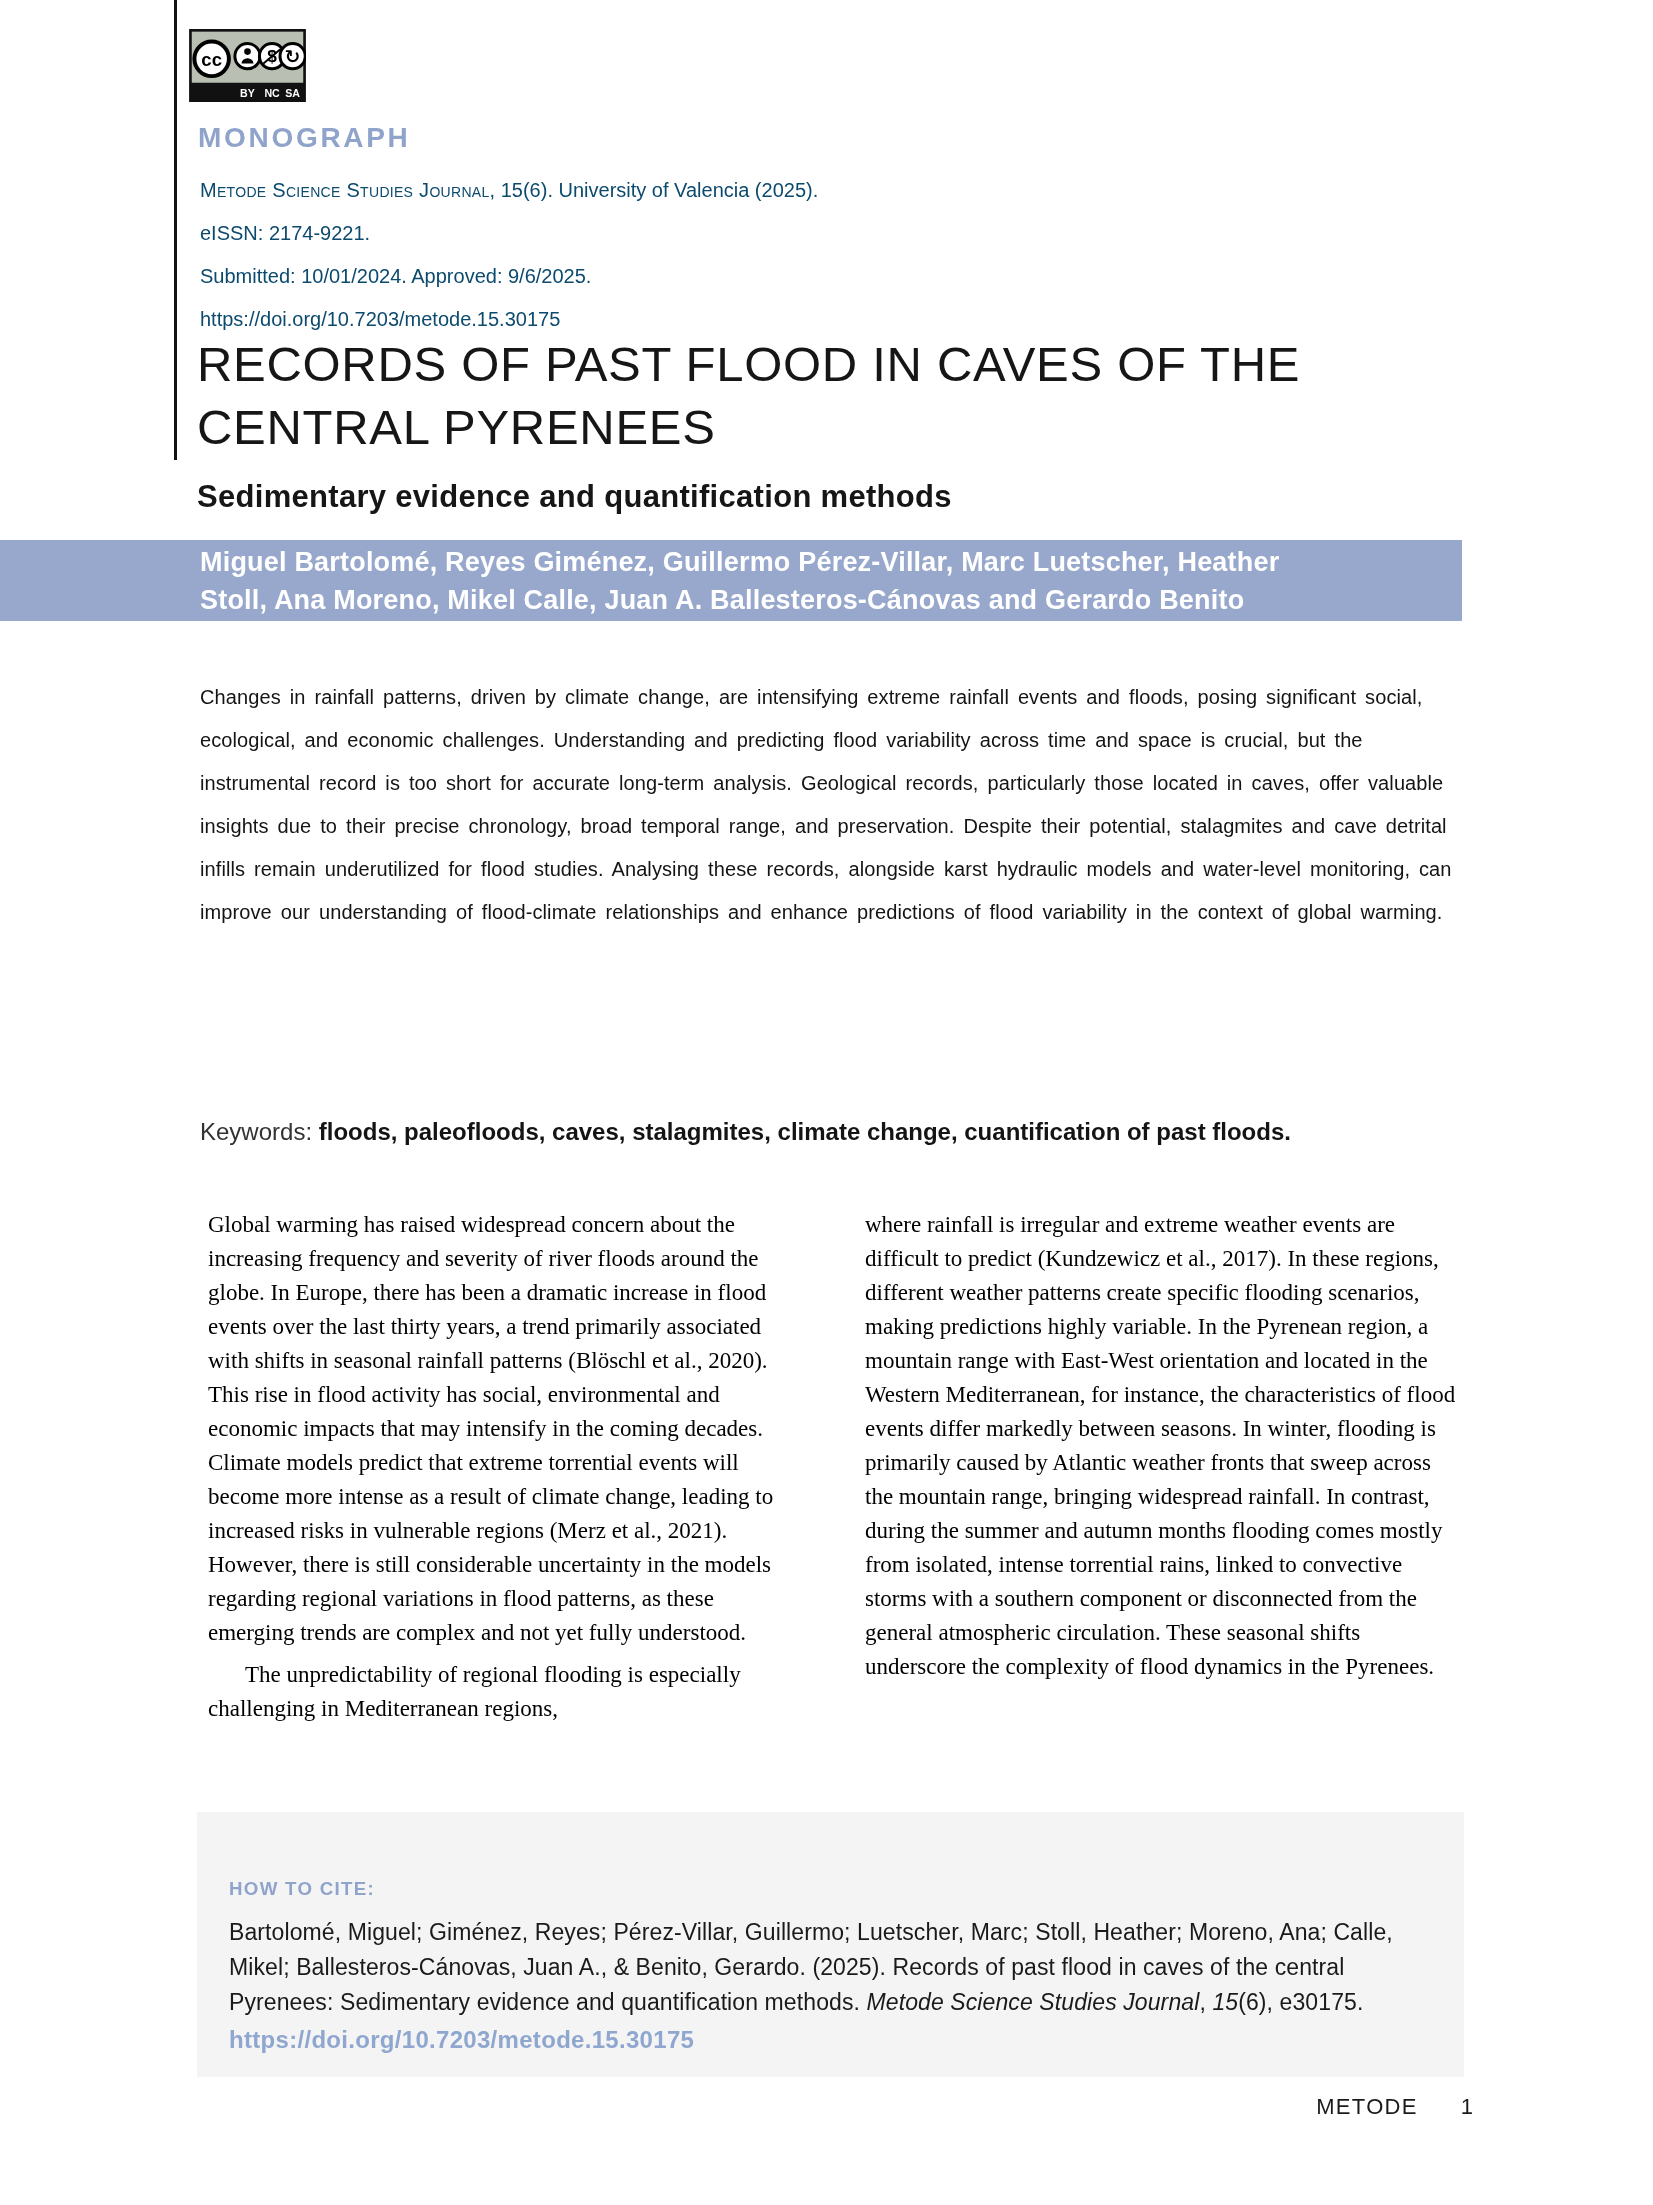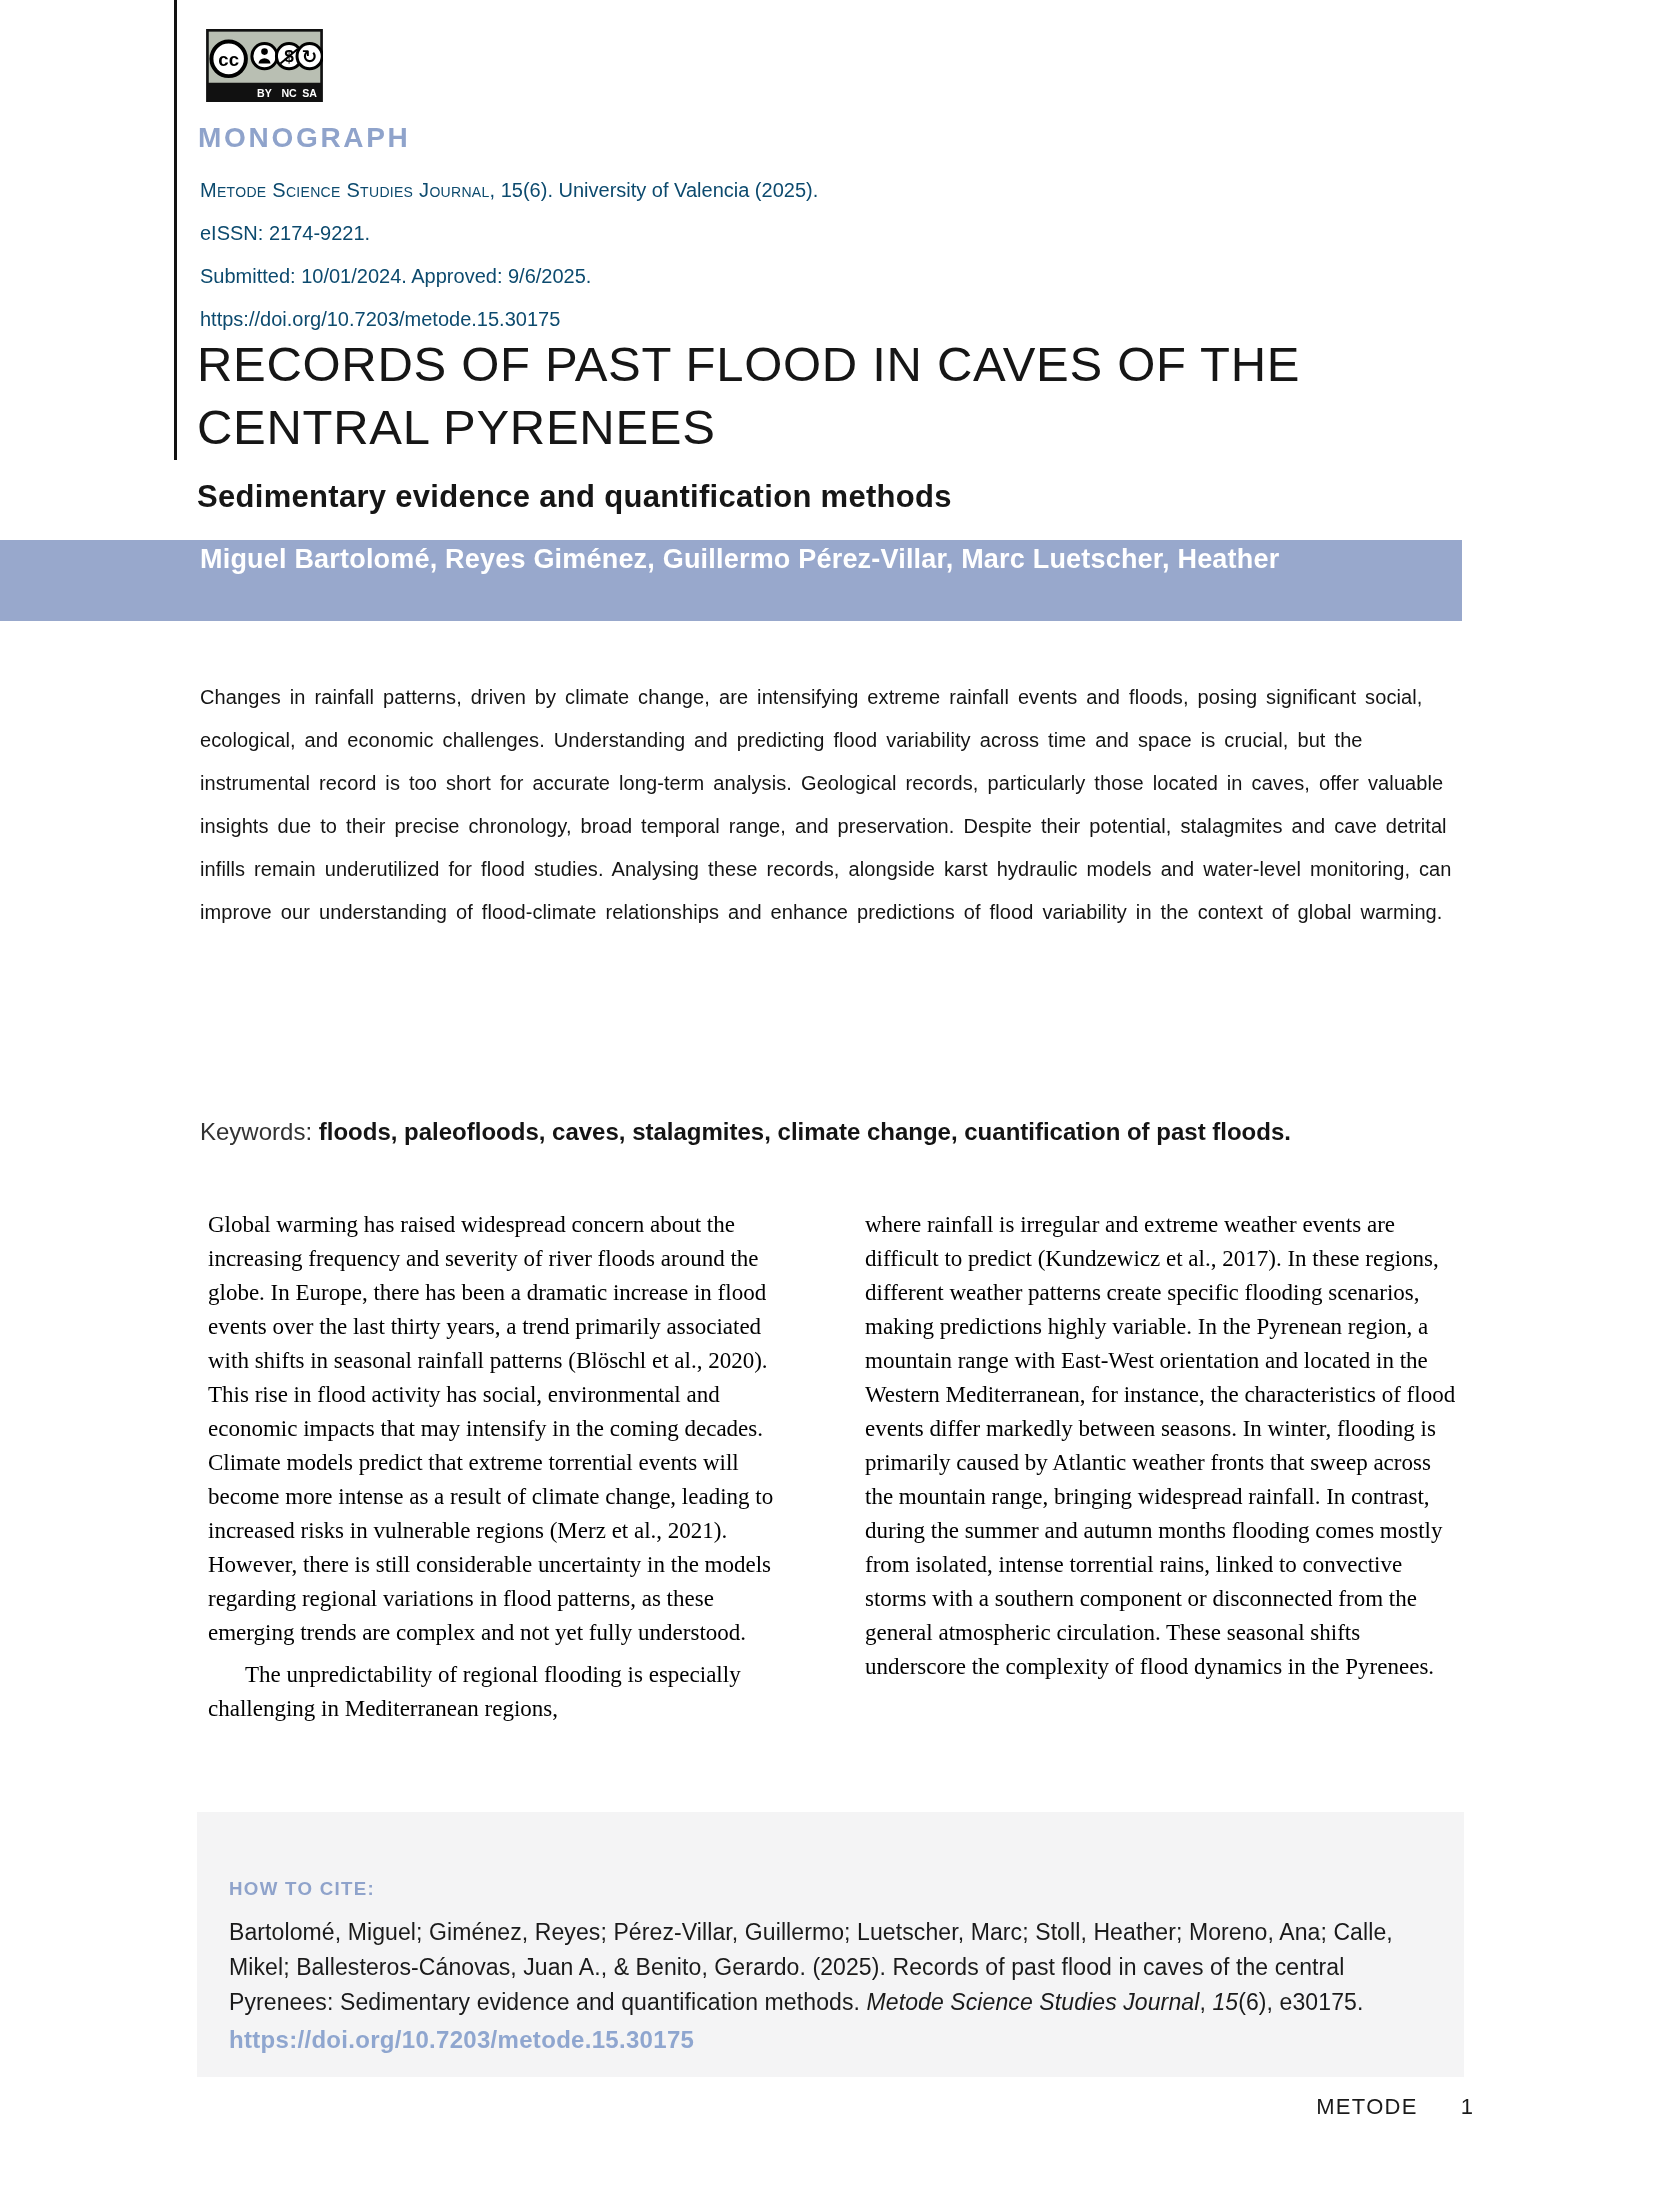--- a/index.html
+++ b/index.html
@@ -9,21 +9,21 @@
     background:#ffffff;
     font-family:"Liberation Sans",sans-serif;
     color:#111;
     overflow:hidden;
   }
   .vrule{
     position:absolute;left:174px;top:0;width:2.7px;height:460px;
     background:#111;
   }
   
-  .badge-wrap{position:absolute;left:206px;top:29px;width:117px;height:73px;}
+  .badge-wrap{position:absolute;left:189px;top:29px;width:117px;height:73px;}
   .kicker{
     position:absolute;left:198px;top:122px;
     font-size:28px;font-weight:700;letter-spacing:2.7px;
     color:#8fa3cb;
   }
   .journal-info{
     position:absolute;left:200px;top:169px;width:1000px;
     font-size:20px;line-height:43px;color:#0c4a6e;font-weight:400;
   }
   .smallcaps{font-variant:small-caps;letter-spacing:0.3px;}
@@ -34,21 +34,21 @@
     color:#161616;
   }
   .subtitle{
     position:absolute;left:197px;top:479px;width:1267px;
     font-size:31px;font-weight:700;color:#161616;letter-spacing:0.3px;
   }
   
   .authors-band{
     position:absolute;left:0;top:540px;width:1462px;height:81px;
     background:#98a8cc;
-    display:flex;flex-direction:row;justify-content:flex-start;
+    display:flex;flex-direction:column;justify-content:center;
   }
   .authors-band .line{
     padding-left:200px;
     color:#ffffff;font-size:27px;font-weight:600;line-height:38px;
     letter-spacing:0.2px;white-space:nowrap;
   }
   
   .abstract{
     position:absolute;left:200px;top:676px;width:1267px;
     font-size:20px;font-weight:400;line-height:43px;color:#141414;

